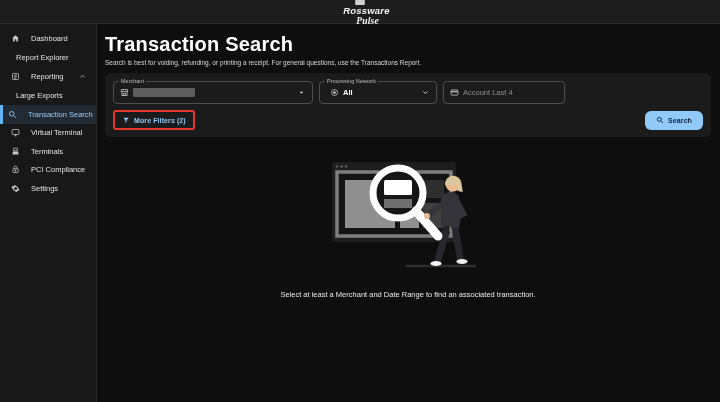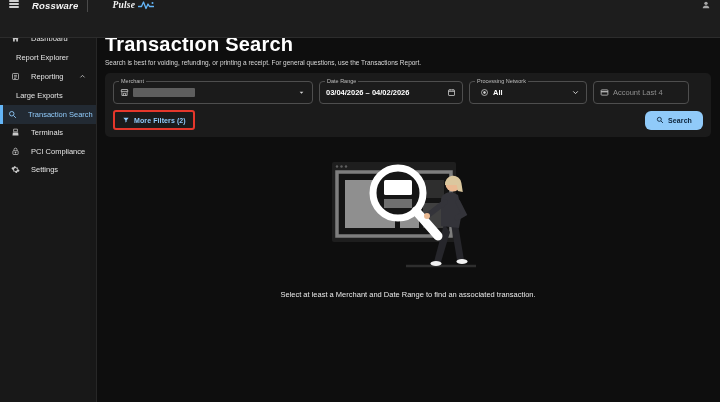--- a/index.html
+++ b/index.html
@@ -6,23 +6,23 @@
   html,body { width:720px; height:402px; overflow:hidden; }
   body {
     background:#0e0e0e;
     font-family:"Liberation Sans", sans-serif;
     color:#e6e6e6;
     position:relative;
   }
 
   
   .topbar {
-    position:absolute; top:0; left:0; width:720px; height:38px;
+    position:absolute; top:0; left:0; width:720px; height:24px;
     background:#1d1d1d; border-bottom:1px solid #2c2c2c;
-    display:flex; padding:0 9px; z-index:20;
+    display:flex; align-items:center; padding:0 9px; z-index:20;flex-direction:column;
   }
   .hamburger { width:10px; height:8px; display:flex; flex-direction:column; justify-content:space-between; cursor:pointer; }
   .hamburger span { display:block; height:1.6px; background:#cfcfcf; border-radius:1px; }
   .brand { font-size:9.5px; font-weight:700; font-style:italic; color:#f4f4f4; margin-left:13px; letter-spacing:.2px; }
   .tb-divider { width:1px; height:12px; background:#4a4a4a; margin:0 9px; }
   .product { margin-left:15px;font-family:Liberation Serif, serif; }
   .pulse-icon { width:16px; height:10px; margin-left:3px; }
   .tb-spacer { flex:1; }
   .user-icon { width:10px; height:10px; cursor:pointer; }
 
@@ -66,21 +66,21 @@
   }
   .f-ic { width:9px; height:9px; color:#d2d2d2; display:flex; flex-shrink:0; }
   .f-ic svg { width:9px; height:9px; }
   .f-val { font-size:7.5px; font-weight:700; color:#ffffff; white-space:nowrap; }
   .f-ph { font-size:7.5px; color:#8f8f8f; white-space:nowrap; }
   .f-trail { margin-left:auto; color:#d6d6d6; display:flex; flex-shrink:0; }
   .f-trail svg { width:9px; height:9px; }
   .f-merchant { width:200px; }
   .f-date { width:144px; }
   .f-network { width:118px;padding-left:10px; }
-  .f-last4 { width:96px; }
+  .f-last4 { width:122px; }
   .redacted { width:62px; height:9px; background:#5e5e5e; border-radius:1px; filter:blur(.5px); }
 
   .actions { margin-top:6px; display:flex; justify-content:space-between; align-items:center; }
   .annotation-box { border:2px solid #e5372b; border-radius:3px; padding:1px 2px; }
   .more-filters {
     background:transparent; border:none; color:#90caf9; font-family:inherit;
     font-size:7px; font-weight:600; display:flex; align-items:center; gap:4px;
     padding:3px 5px; cursor:pointer; letter-spacing:.1px;
   }
   .more-filters svg { width:8px; height:8px; }
@@ -158,20 +158,29 @@
     <div class="nav-item nav-sel">
       <span class="nav-ic">
         <svg viewBox="0 0 24 24" fill="none" stroke="currentColor" stroke-width="2.4">
             <circle cx="10" cy="10" r="6"></circle>
             <path d="M15 15l6 6"></path>
           </svg>
       </span>
       <span>Transaction Search</span>
     </div>
 
+    <div class="nav-item">
+      <span class="nav-ic">
+        <svg viewBox="0 0 24 24" fill="none" stroke="currentColor" stroke-width="2">
+            <rect x="3" y="4" width="18" height="13" rx="1.5"></rect>
+            <path d="M9 21h6M12 17v4"></path>
+          </svg>
+      </span>
+      <span>Virtual Terminal</span>
+    </div>
 
     <div class="nav-item">
       <span class="nav-ic">
         <svg viewBox="0 0 24 24" fill="currentColor">
             <path d="M7 3h10v7H7z" fill="none" stroke="currentColor" stroke-width="2"></path>
             <path d="M5 12h14l1 8H4z"></path>
           </svg>
       </span>
       <span>Terminals</span>
     </div>
@@ -214,30 +223,20 @@
               </svg>
           </span>
           <span class="redacted"></span>
           <span class="f-trail">
             <svg viewBox="0 0 24 24" fill="currentColor">
                 <path d="M7 10l5 5 5-5z"></path>
               </svg>
           </span>
         </div>
 
-        <div class="field f-date">
-          <span class="field-label">Date Range</span>
-          <span class="f-val">03/04/2026 – 04/02/2026</span>
-          <span class="f-trail">
-            <svg viewBox="0 0 24 24" fill="none" stroke="currentColor" stroke-width="2">
-                <rect x="4" y="5" width="16" height="15" rx="1.5"></rect>
-                <path d="M4 9h16M8 3v4M16 3v4"></path>
-              </svg>
-          </span>
-        </div>
 
         <div class="field f-network">
           <span class="field-label">Processing Network</span>
           <span class="f-ic">
             <svg viewBox="0 0 24 24" fill="none" stroke="currentColor" stroke-width="2">
                 <circle cx="12" cy="12" r="8"></circle>
                 <circle cx="12" cy="12" r="2.6" fill="currentColor"></circle>
               </svg>
           </span>
           <span class="f-val">All</span>

